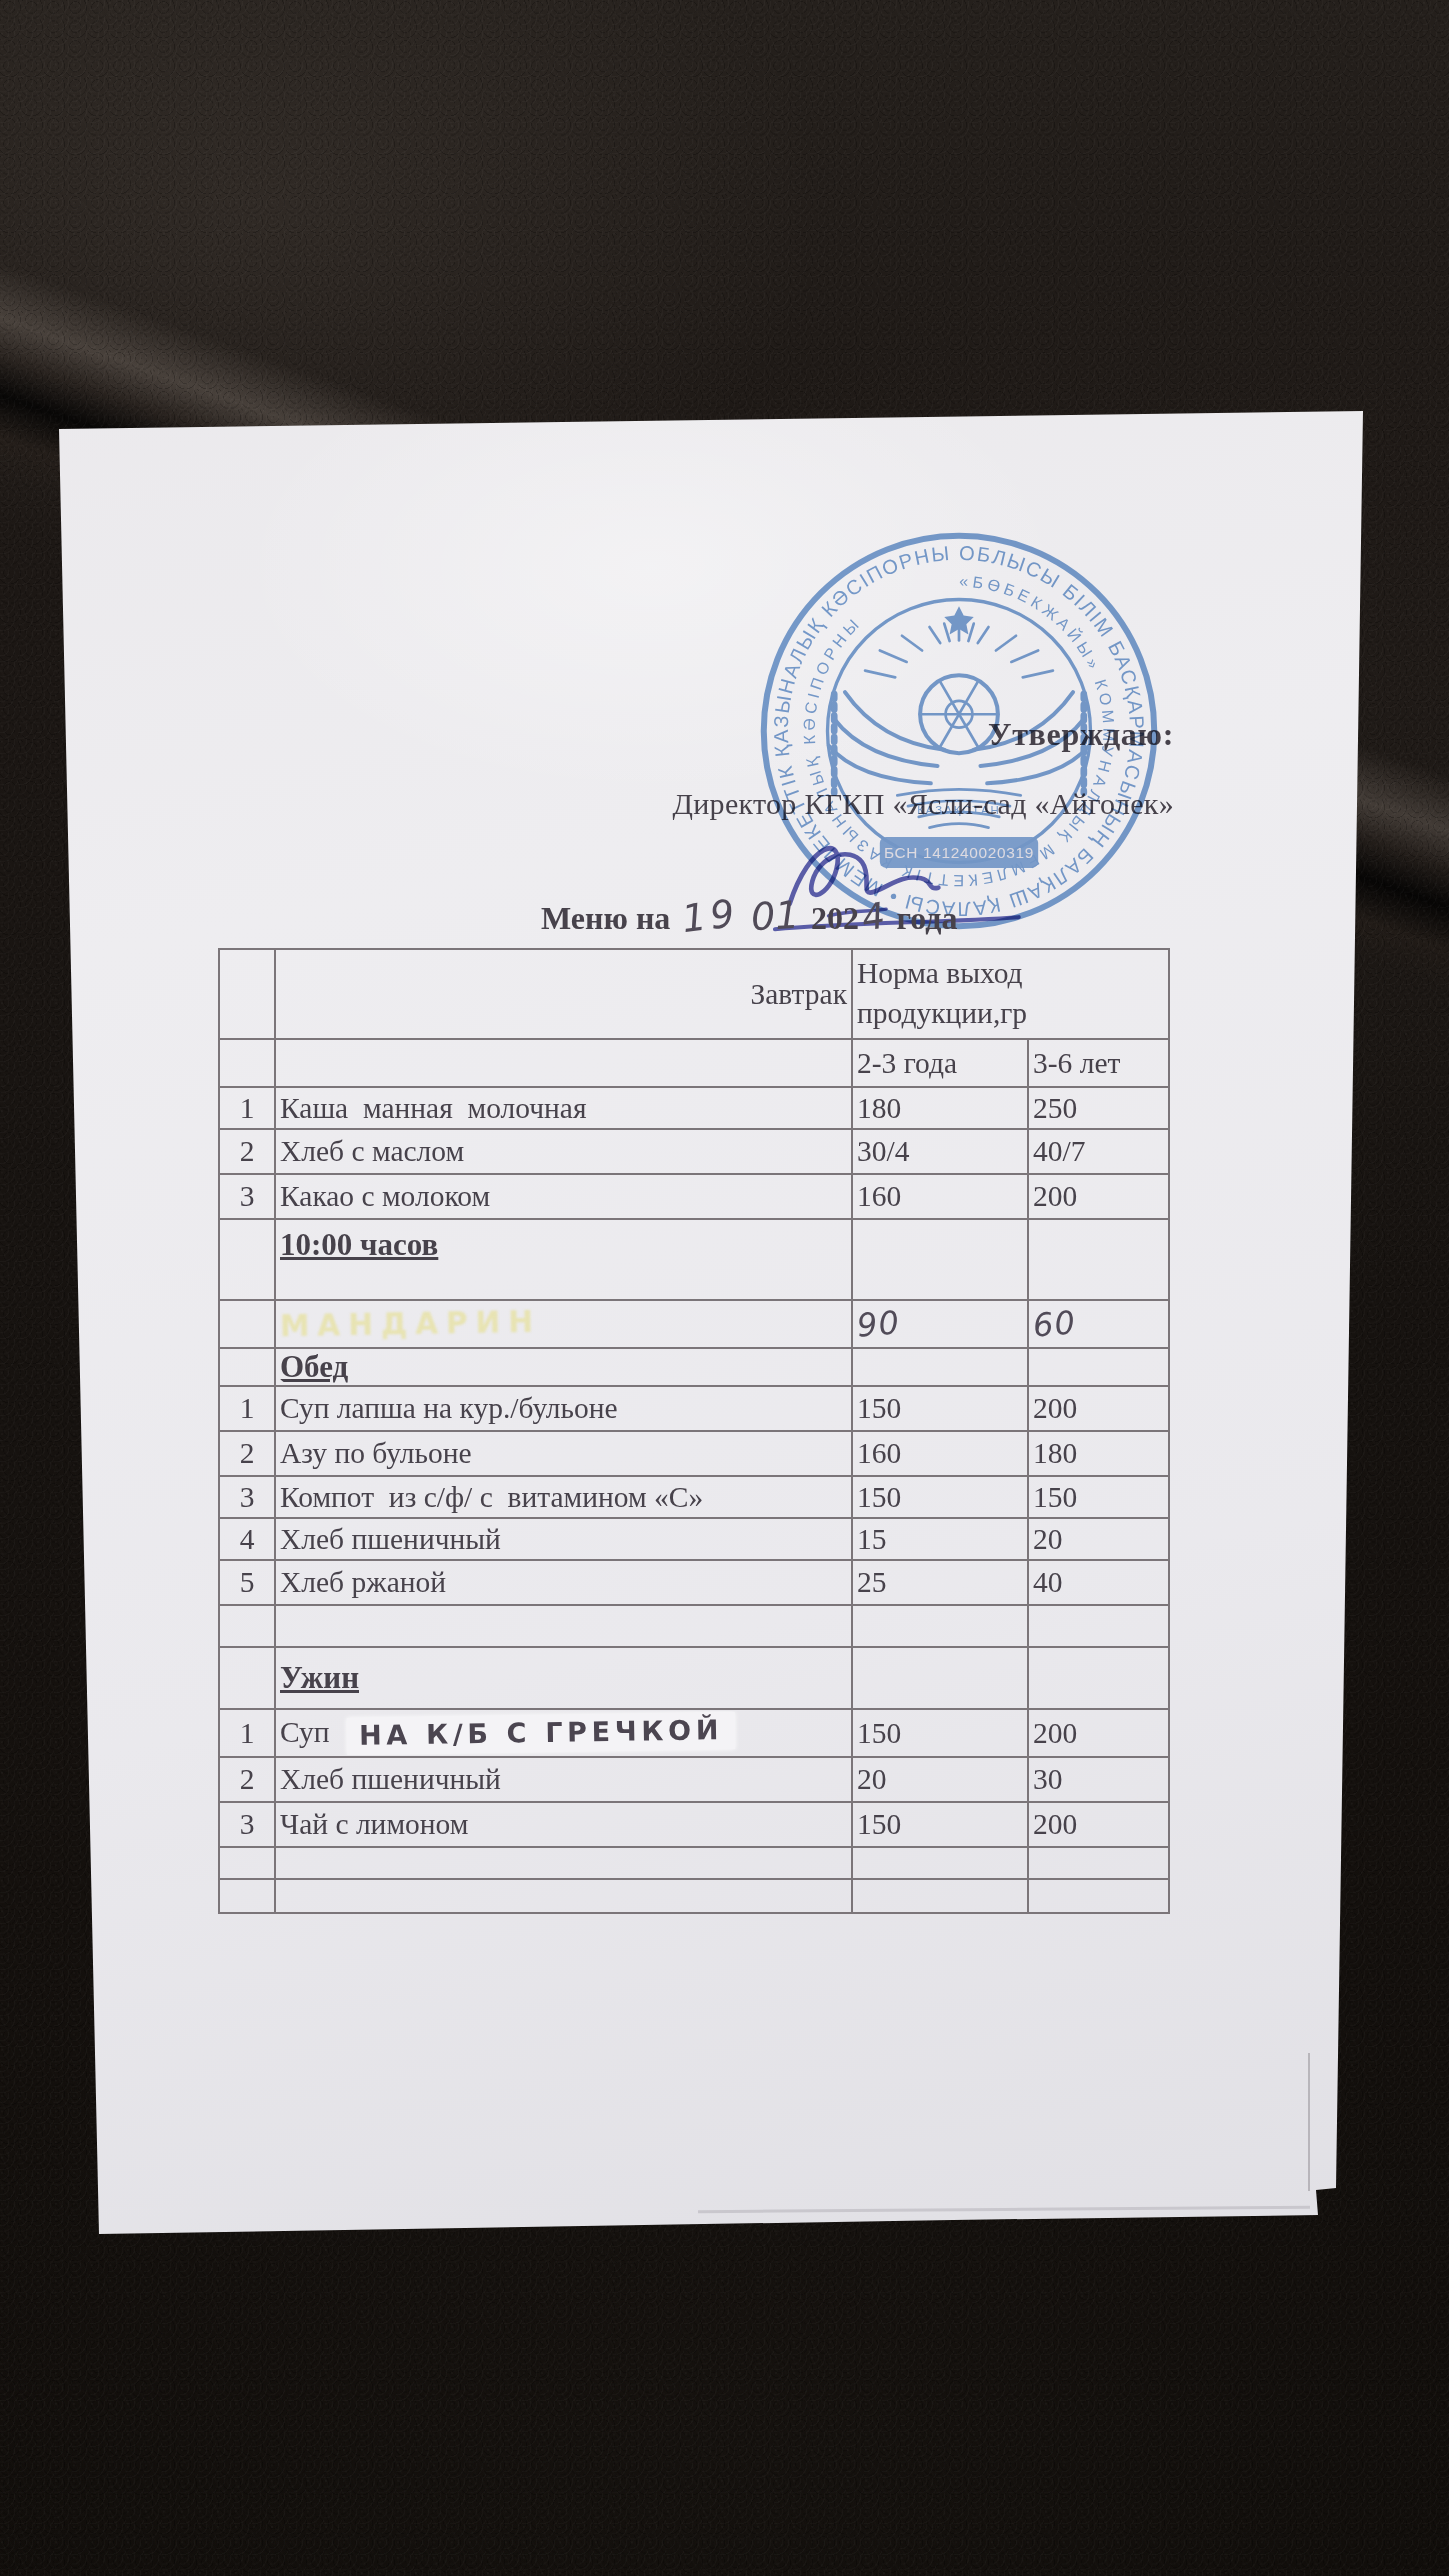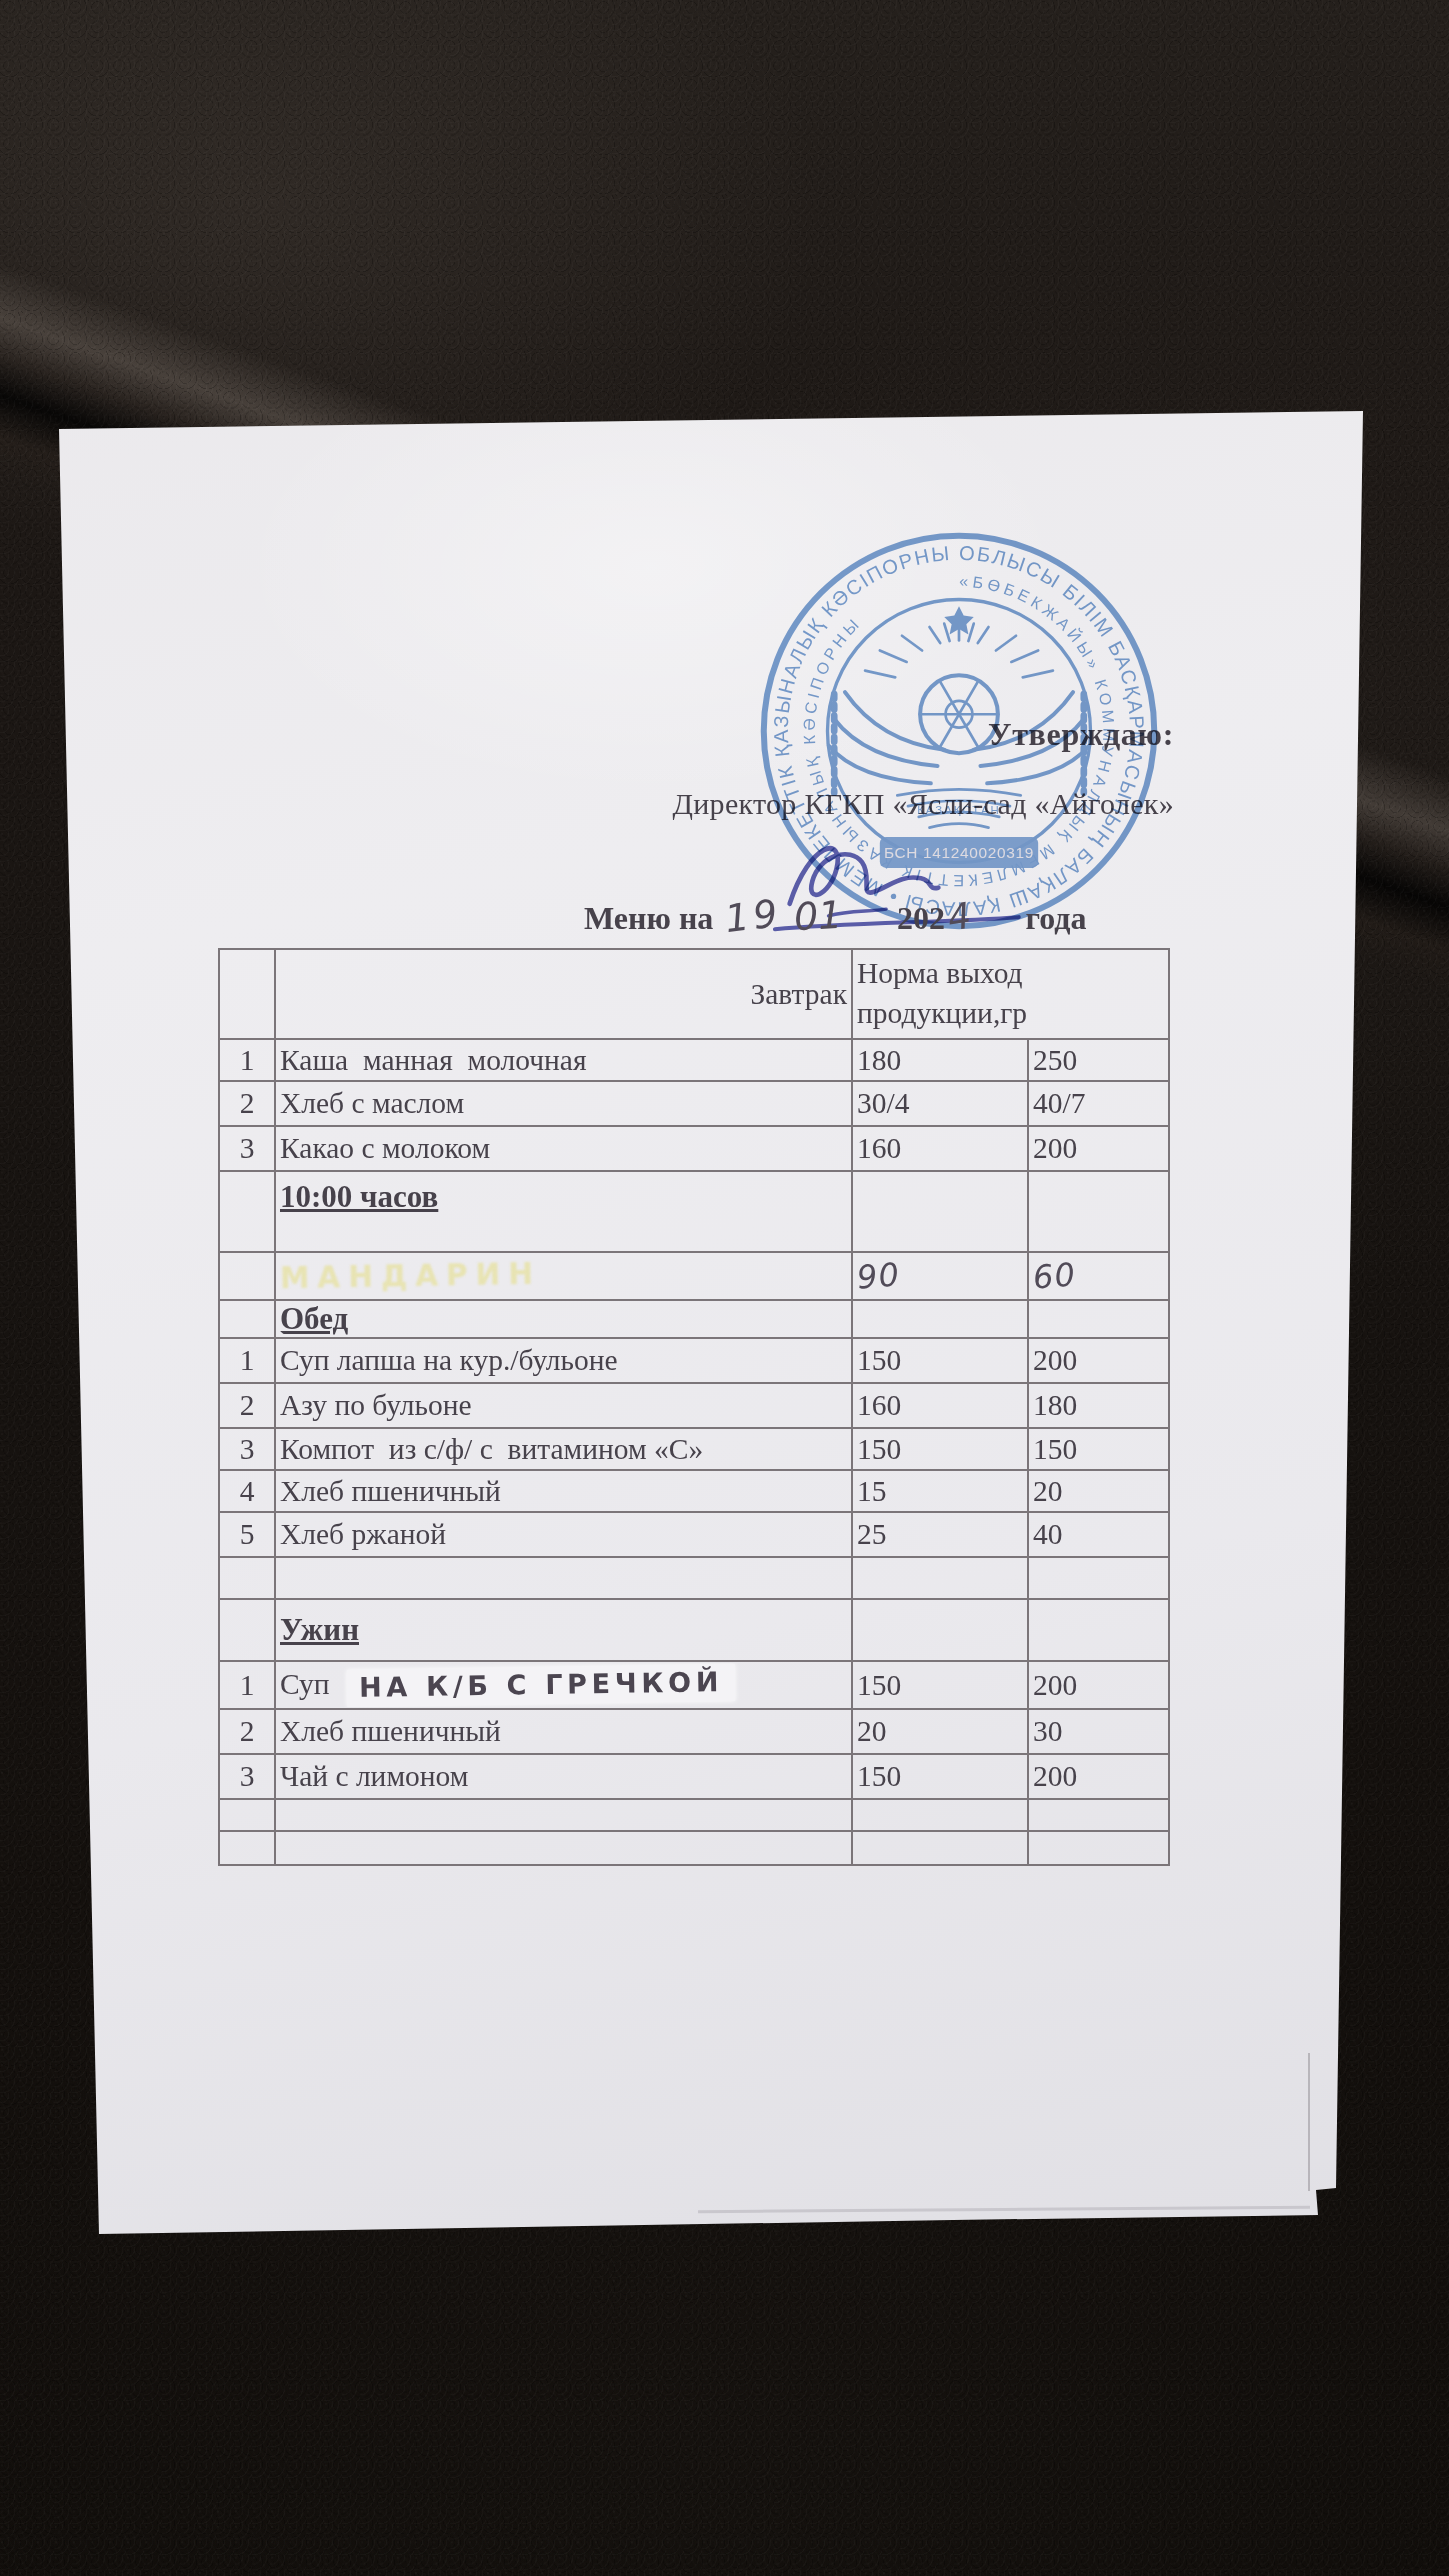--- a/index.html
+++ b/index.html
@@ -52,21 +52,21 @@
   
   .stamp{position:absolute;left:751px;top:523px;width:416px;height:416px;
     color:var(--stamp_blue);mix-blend-mode:multiply;opacity:.9;filter:blur(0.7px);}
   
   .signature{position:absolute;left:748px;top:822px;width:295px;height:134px;
     color:var(--pen_violet);mix-blend-mode:multiply;}
 
   
   .menu-title{position:absolute;left:541px;top:894px;display:flex;align-items:baseline;
     gap:12px;color:var(--ink);}
-  .menu-title .printed{font-weight:bold;font-size:32px;margin-left:43px;}
+  .menu-title .printed{font-weight:bold;font-size:32px;}
   .hand{font-family:"DejaVu Sans", sans-serif;font-style:italic;color:var(--pencil);}
   .hand-date{font-size:38px;transform:rotate(-7deg);letter-spacing:4px;display:inline-block;}
   .hand-date2{font-size:38px;transform:rotate(-3deg);display:inline-block;}
   .hand-year{font-size:36px;transform:rotate(-9deg);display:inline-block;margin-left:-9.4px;}
 
   
   table.menu{position:absolute;left:218px;top:948px;width:949px;
     border-collapse:collapse;table-layout:fixed;color:var(--ink);}
   table.menu td,table.menu th{border:2px solid var(--table_line);padding:0 4px;
     font-size:29.5px;font-weight:normal;overflow:hidden;}
@@ -182,20 +182,26 @@
         <col style="width:577px">
         <col style="width:176px">
         <col style="width:141px">
       </colgroup>
     <thead>
       <tr style="height:90px">
         <th></th>
         <th class="h-breakfast">Завтрак</th>
         <th class="h-norm" colspan="2">Норма выход продукции,гр</th>
       </tr>
+      <tr style="height:48px">
+        <th></th>
+        <th></th>
+        <th class="h-age">2-3 года</th>
+        <th class="h-age">3-6 лет</th>
+      </tr>
     </thead>
     <tbody>
       <tr style="height:42px">
         <td class="c-num">1</td>
         <td class="c-name">Каша  манная  молочная</td>
         <td class="c-v">180</td>
         <td class="c-v">250</td>
       </tr>
       <tr style="height:45px">
         <td class="c-num">2</td>

